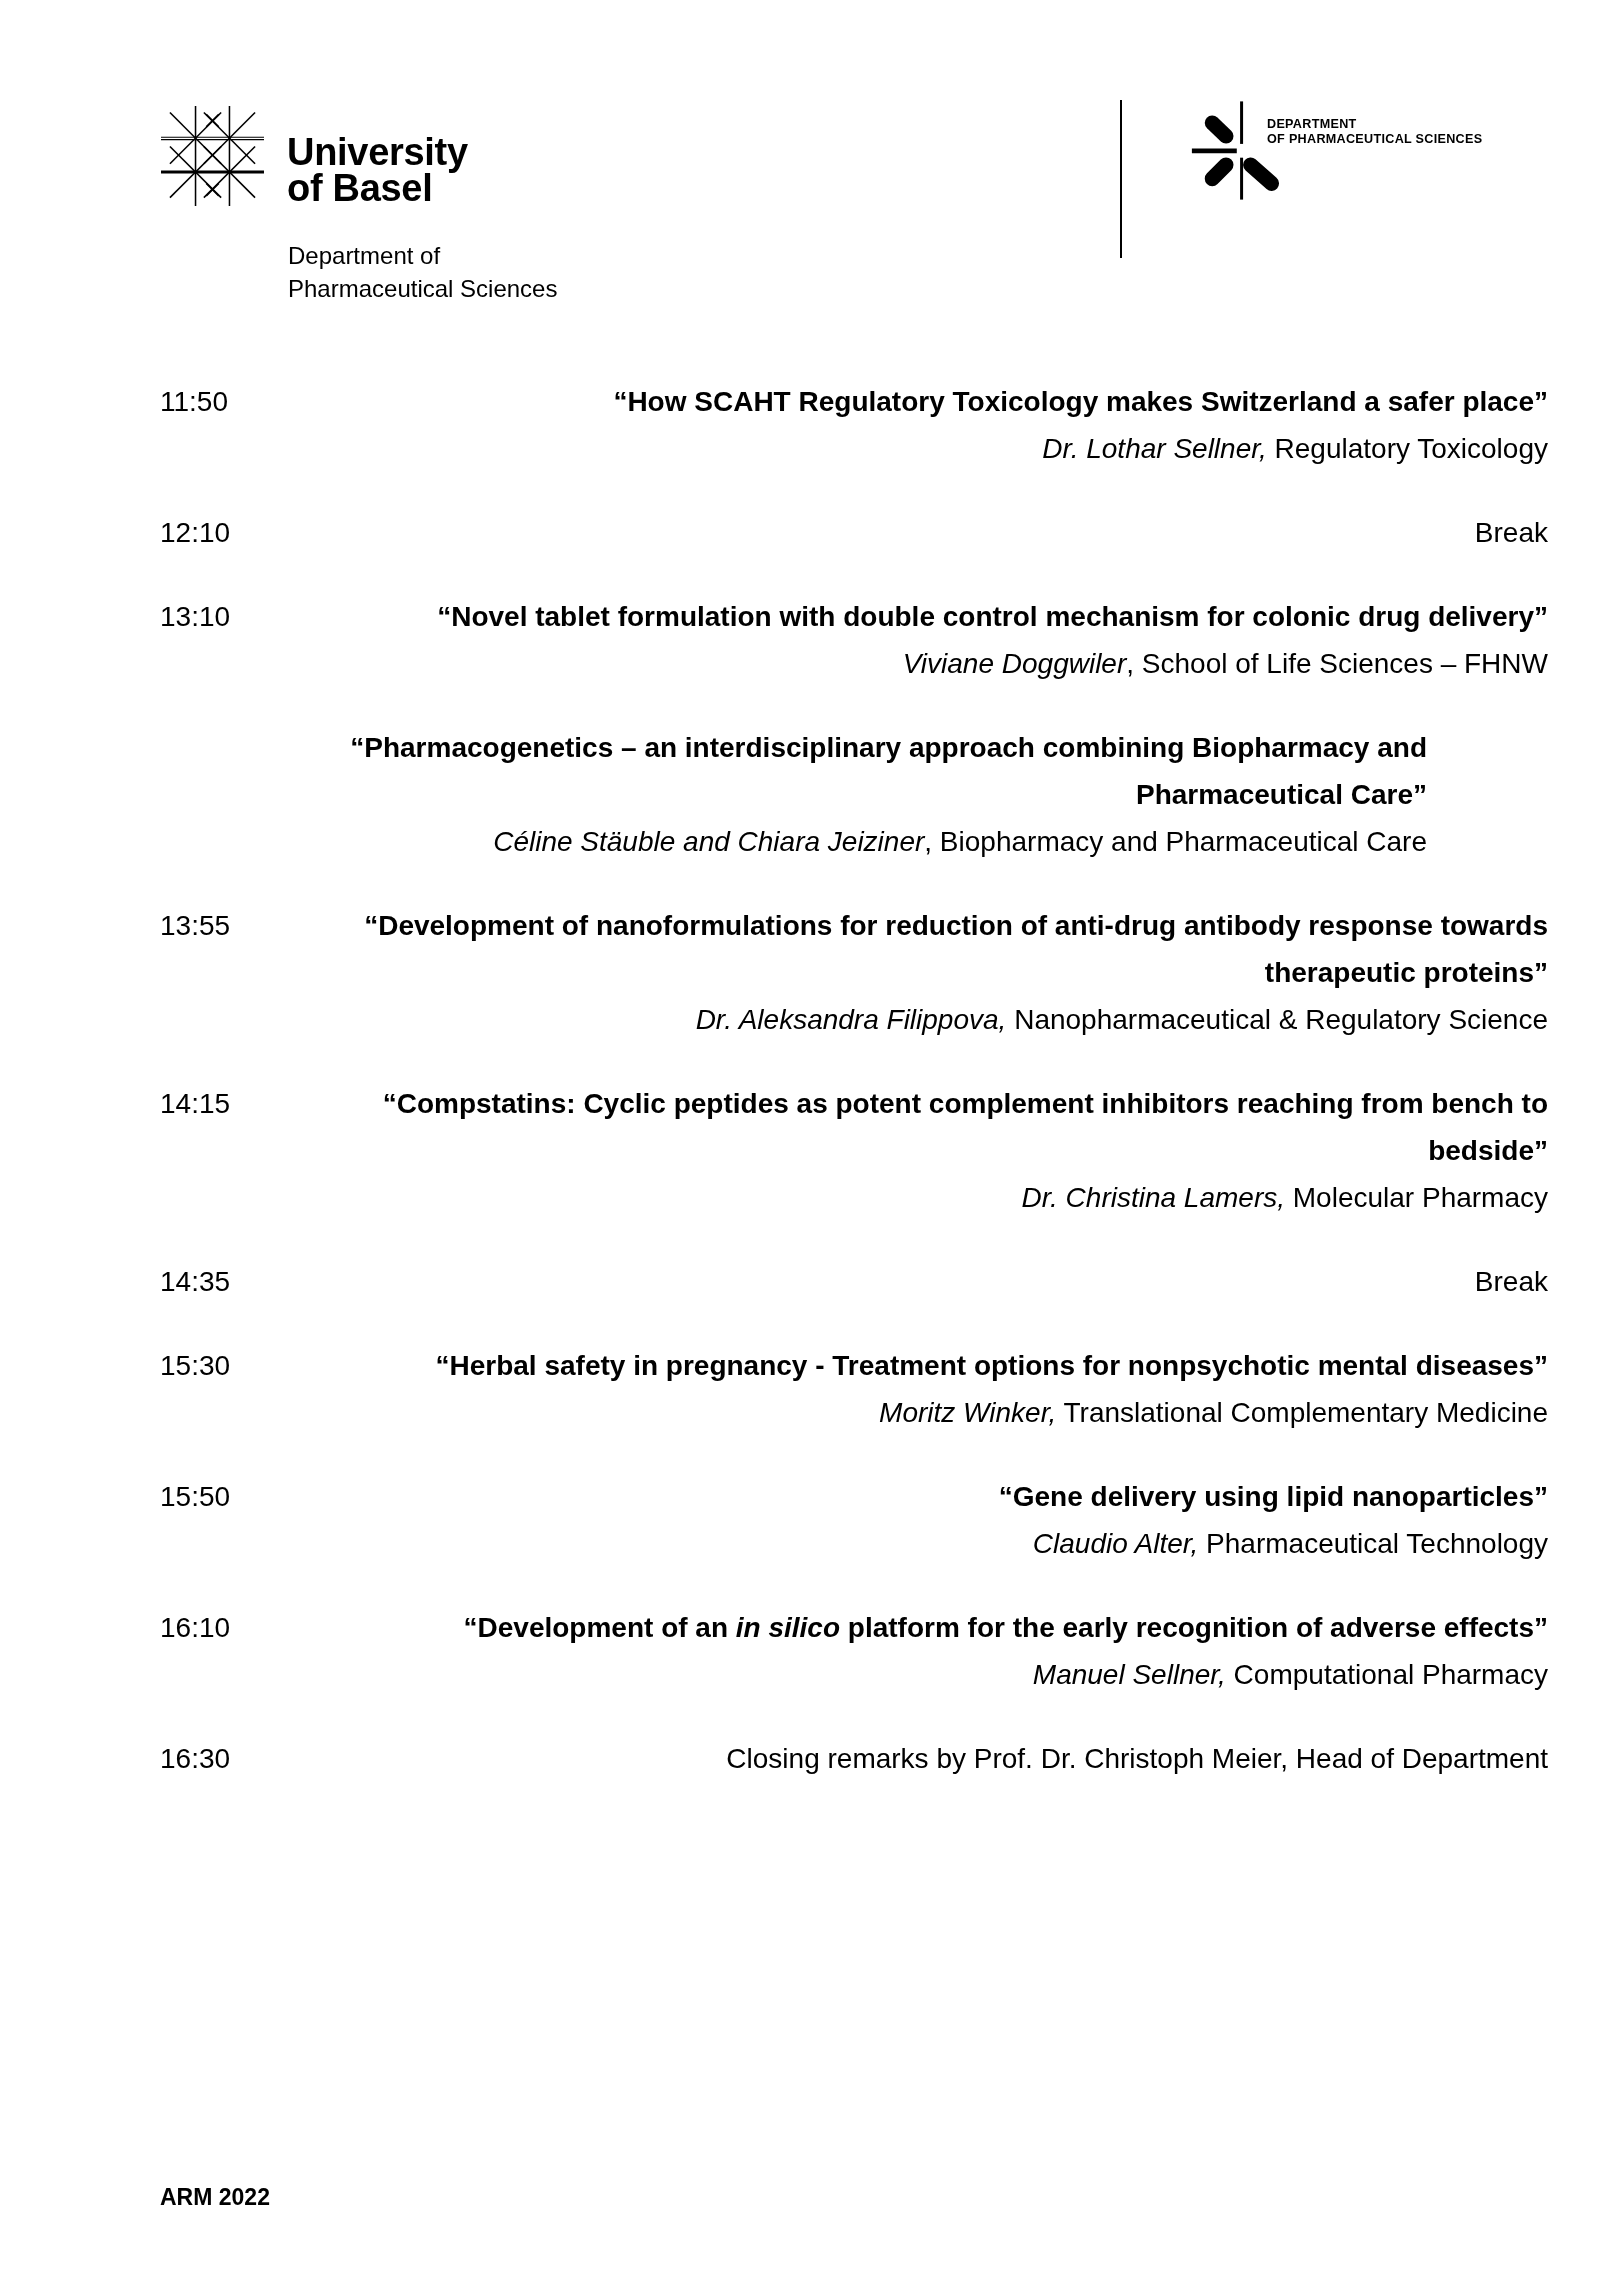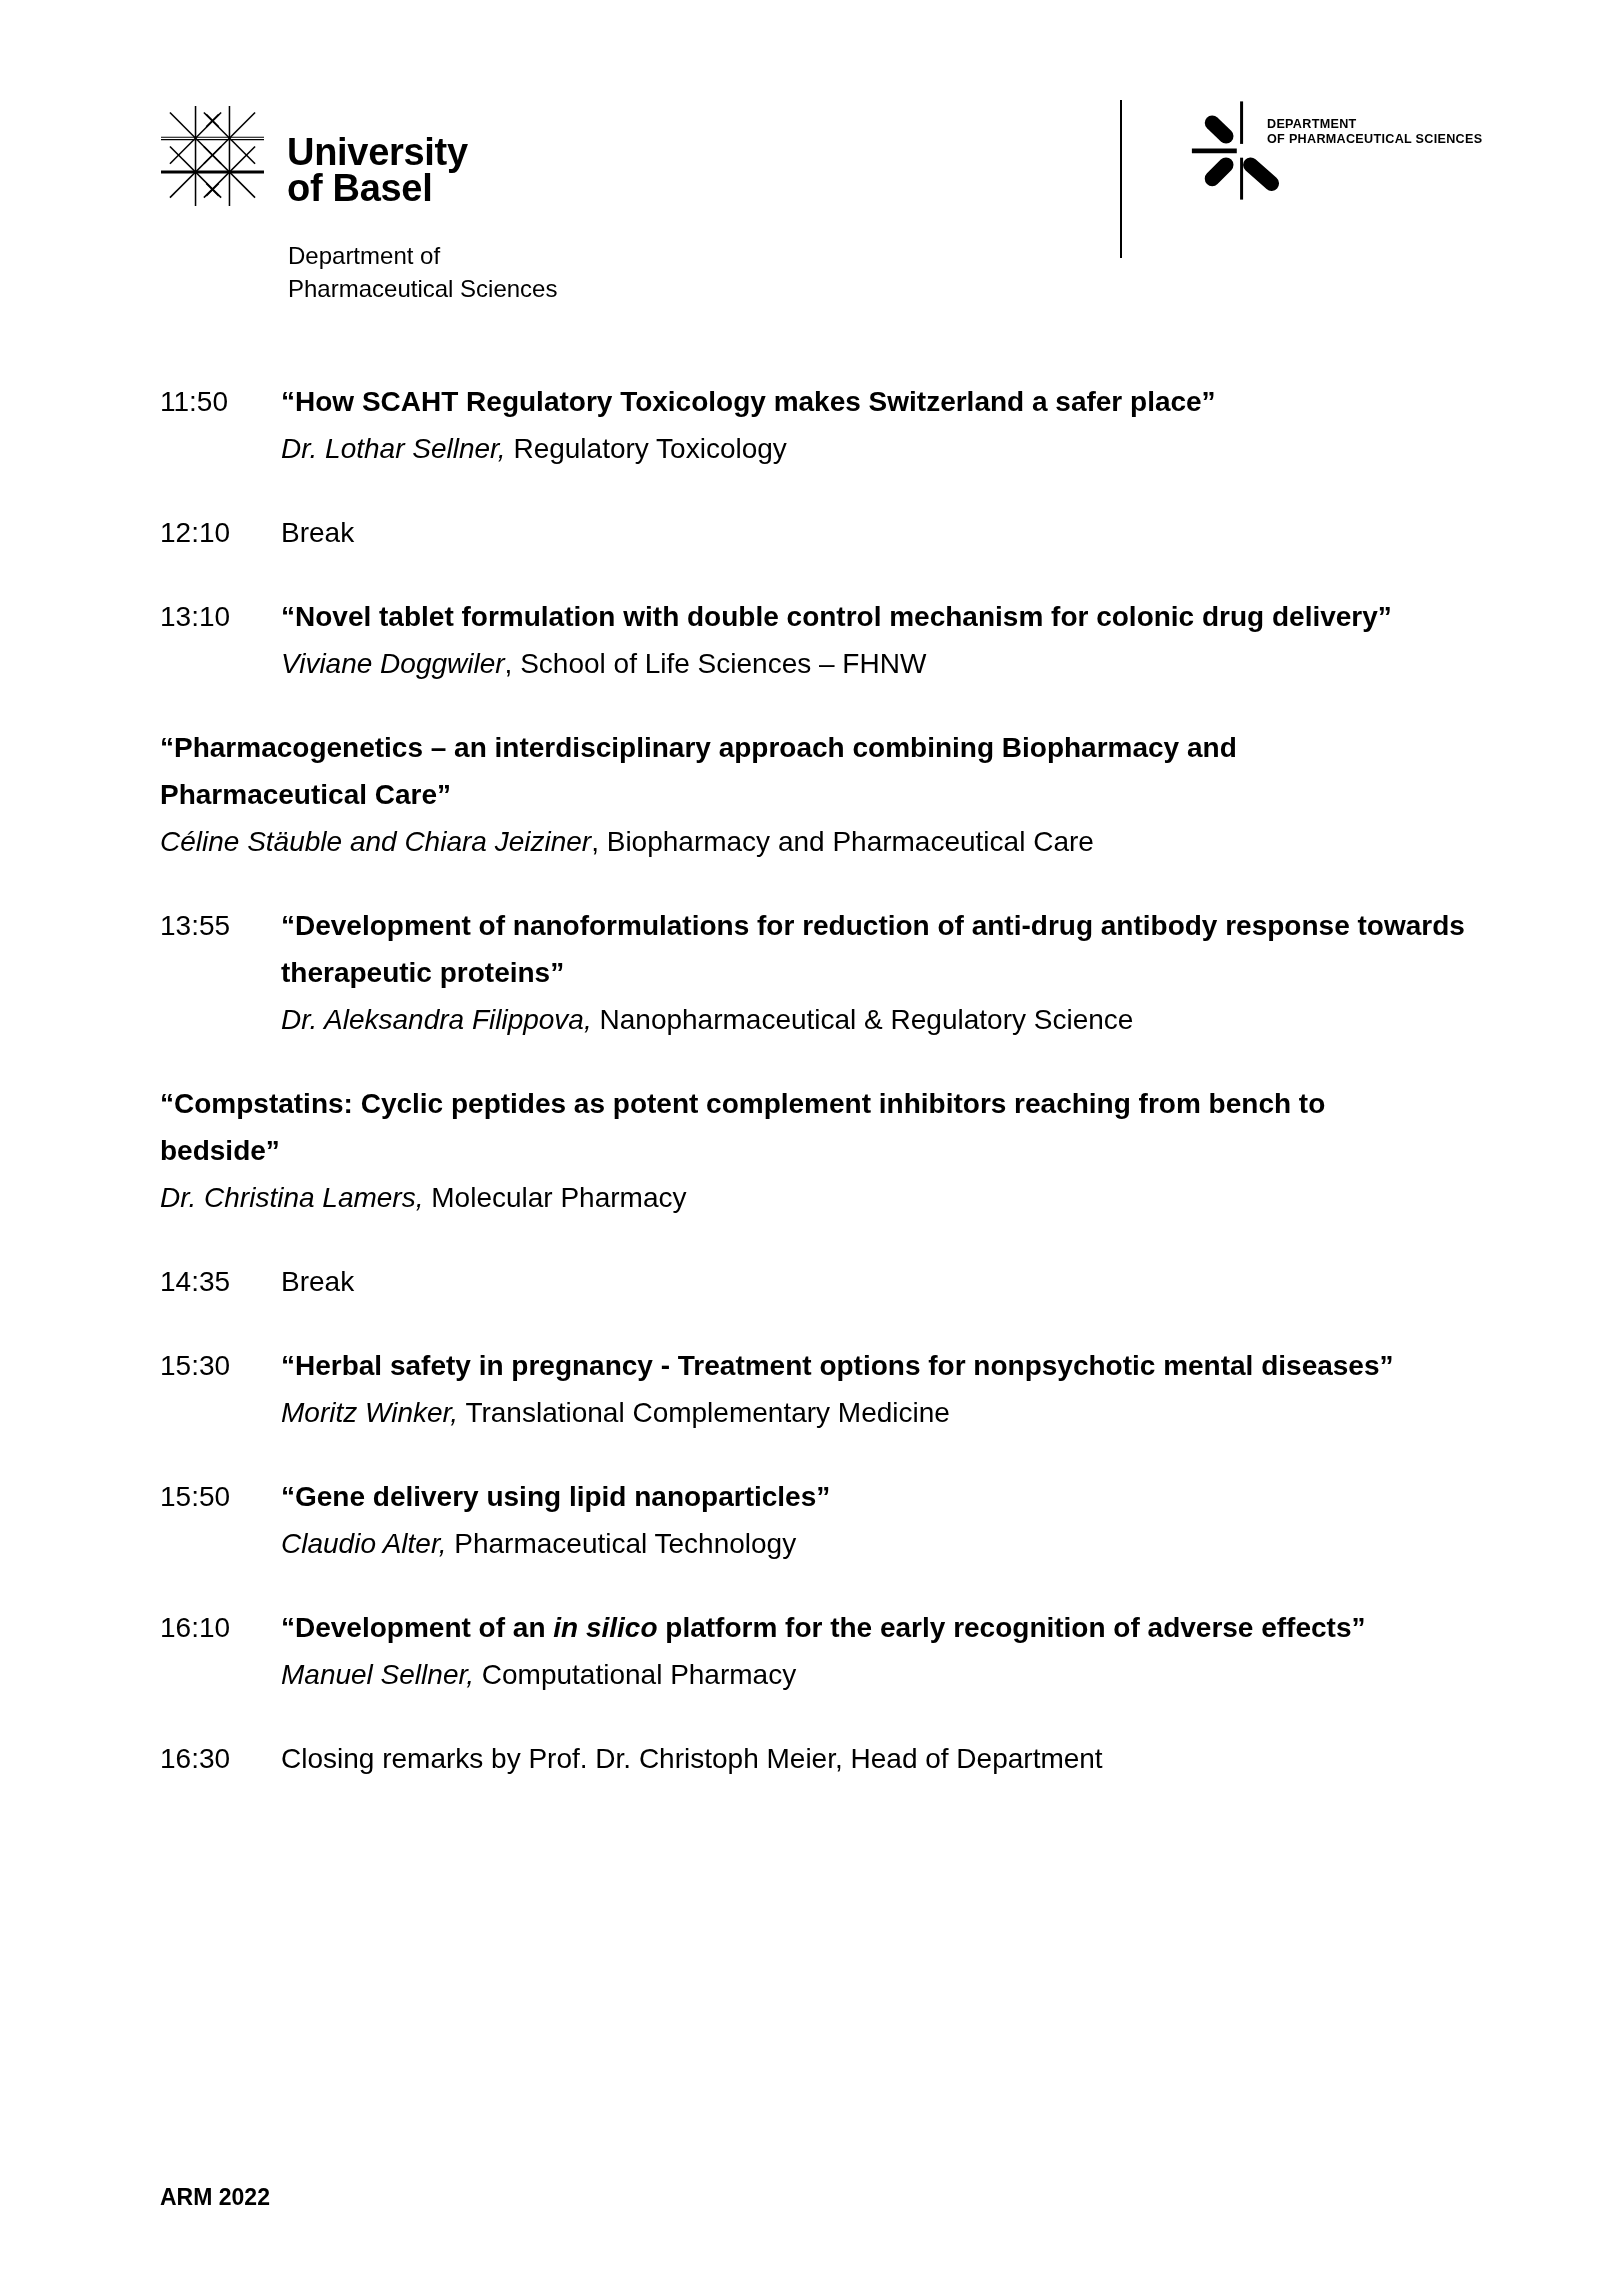--- a/index.html
+++ b/index.html
@@ -14,21 +14,21 @@
   .uni-word{left:287px;top:134px;font-size:38px;line-height:36px;font-weight:600;letter-spacing:-0.3px;}
   .uni-dept{left:288px;top:239px;font-size:24px;line-height:33px;font-weight:400;}
   
   .hdr-divider{left:1120px;top:100px;width:1.8px;height:158px;background:#000;}
   .dept-logo{left:1190px;top:99px;width:90px;height:103px;}
   .dept-word{left:1267px;top:117px;font-size:12.6px;line-height:15px;font-weight:bold;letter-spacing:0.3px;}
   
   .schedule{left:160px;top:378px;width:1393px;font-size:28px;line-height:47px;}
   .entry{display:flex;margin-bottom:37px;}
   .entry-time{flex:0 0 121px;width:121px;}
-  .entry-body{width:1267px;}
+  .entry-body{width:1267px;text-align:right;}
   .title-line{font-weight:bold;}
   .it{font-style:italic;}
   
   .footer{left:160px;top:2184px;font-size:23px;line-height:27.5px;font-weight:bold;}
 </style>
 </head>
 <body>
 
 <div>
 
@@ -123,20 +123,21 @@
 
   <div class="entry">
     <div class="entry-time">13:55</div>
     <div class="entry-body">
       <div class="title-line"><span>“Development of nanoformulations for reduction of anti-drug antibody response towards therapeutic proteins”</span></div>
       <div><span class="it">Dr. Aleksandra Filippova,</span><span> Nanopharmaceutical &amp; Regulatory Science</span></div>
     </div>
   </div>
 
   <div class="entry">
+    <div class="entry-time">14:15</div>
     <div class="entry-body">
       <div class="title-line"><span>“Compstatins: Cyclic peptides as potent complement inhibitors reaching from bench to bedside”</span></div>
       <div><span class="it">Dr. Christina Lamers,</span><span> Molecular Pharmacy</span></div>
     </div>
   </div>
 
   <div class="entry">
     <div class="entry-time">14:35</div>
     <div class="entry-body">
       <div>Break</div>

